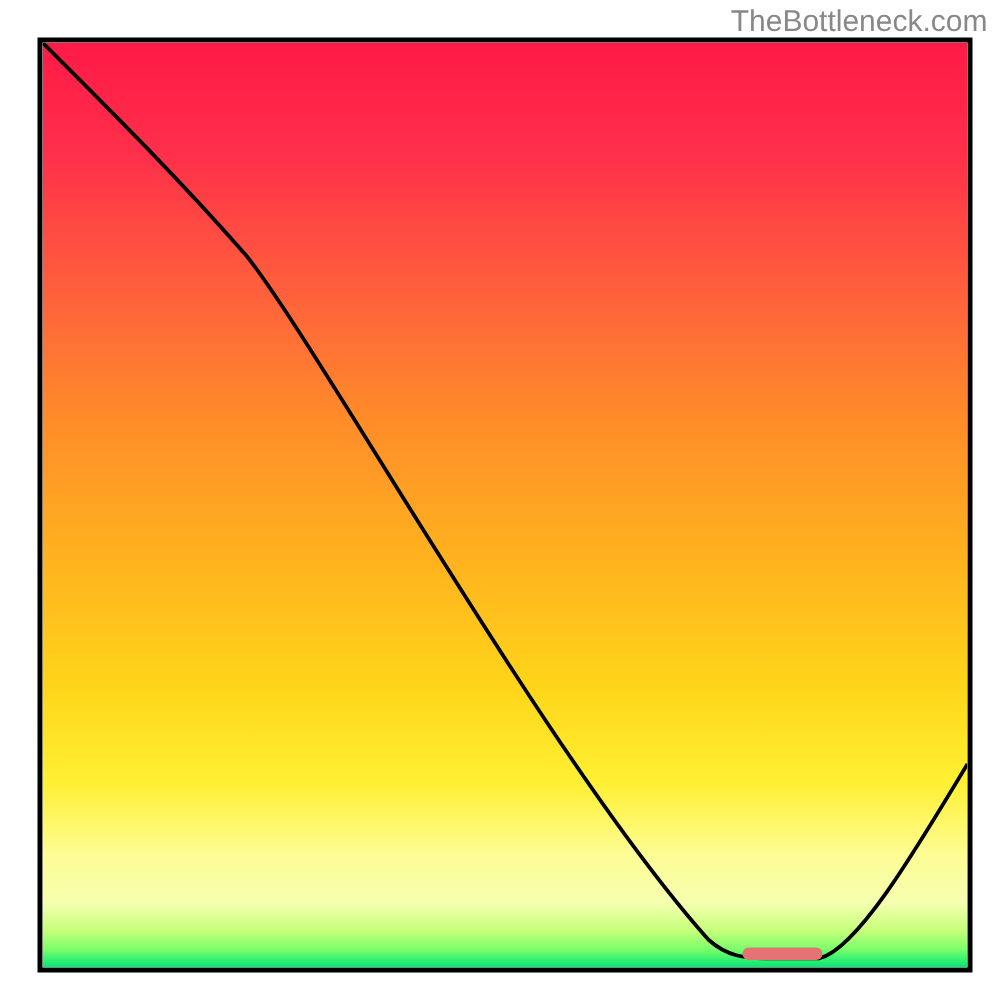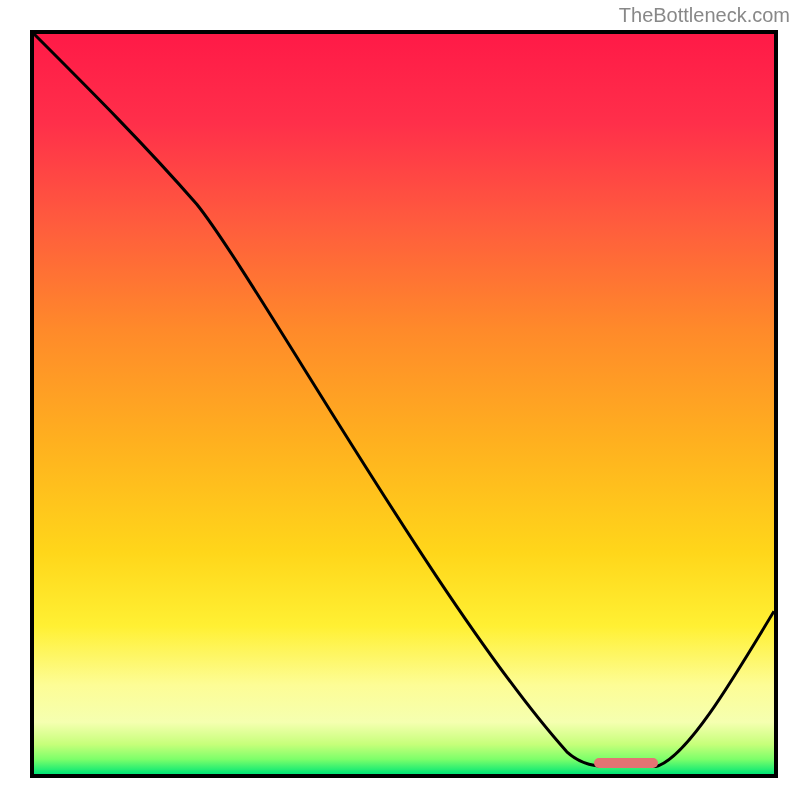--- a/index.html
+++ b/index.html
@@ -12,21 +12,21 @@
   }
   .container {
     width: 800px;
     height: 800px;
     position: relative;
   }
   .watermark {
     position: absolute;
     top: 4px;
     right: 10px;
-    font-size: 20px;
+    font-size: 24px;
     color: #888888;
     font-weight: normal;
     z-index: 10;
   }
   .plot-area {
     position: absolute;
     left: 30px;
     top: 30px;
     width: 740px;
     height: 740px;

